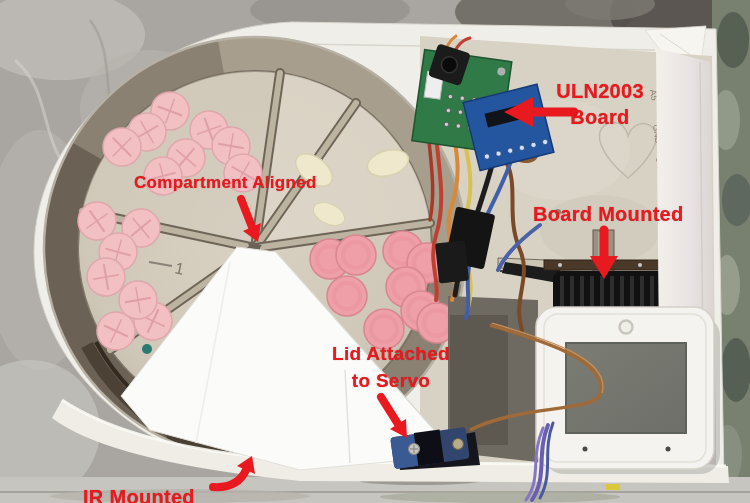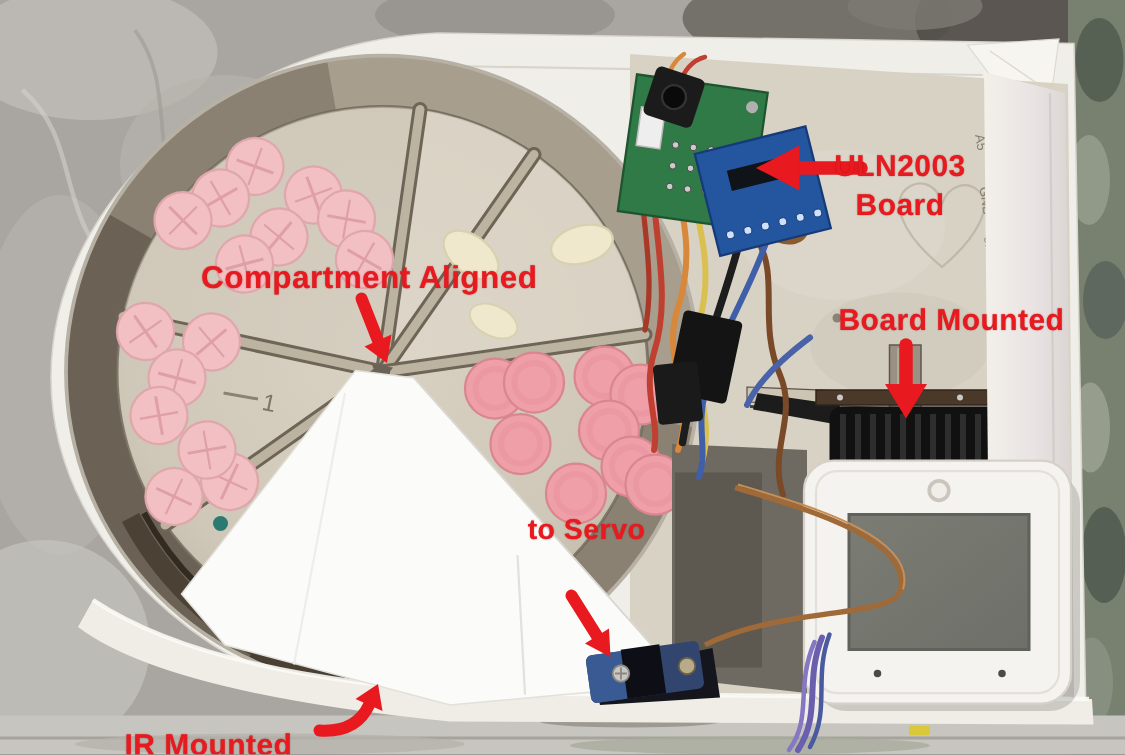--- a/index.html
+++ b/index.html
@@ -1,23 +1,23 @@
 <!DOCTYPE html>
 <html><head>
 <meta charset="utf-8">
 <style>
   html,body{margin:0;padding:0;background:#888;}
   .stage{position:relative;width:750px;height:503px;overflow:hidden;font-family:"Liberation Sans",sans-serif;background:#a9a6a1;}
   .stage svg{position:absolute;left:0;top:0;}
   .ann{position:absolute;color:#e8191f;font-weight:bold;letter-spacing:.3px;
        text-shadow:0 0 1px rgba(140,0,0,.55);white-space:nowrap;line-height:1.3;}
   .ann.center{text-align:center;white-space:normal;}
-  #ann-compartment{left:134px;top:172px;font-size:21px;}
-  #ann-uln{left:540px;top:78px;width:120px;font-size:20px;line-height:26px;margin-top:20px;}
-  #ann-board{left:559px;top:201px;font-size:20px;}
+  #ann-compartment{left:134px;top:172px;font-size:17px;}
+  #ann-uln{left:540px;top:78px;width:120px;font-size:20px;line-height:26px;}
+  #ann-board{left:533px;top:201px;font-size:20px;}
   #ann-lid{left:316px;top:340px;width:150px;font-size:19px;line-height:27px;}
   #ann-ir{left:83px;top:484px;font-size:20px;}
 </style>
 </head>
 <body>
 
 <div class="stage">
 
 <svg width="750" height="503" viewBox="0 0 750 503">
   <defs>
@@ -362,18 +362,19 @@
 <div class="ann" id="ann-compartment">Compartment Aligned</div>
 
 <div class="ann center" id="ann-uln">
   <div>ULN2003</div>
   <div>Board</div>
 </div>
 
 <div class="ann" id="ann-board">Board Mounted</div>
 
 <div class="ann center" id="ann-lid">
+  <div>Lid Attached</div>
   <div>to Servo</div>
 </div>
 
 <div class="ann" id="ann-ir">IR Mounted</div>
 
 </div>
 
 </body></html>

